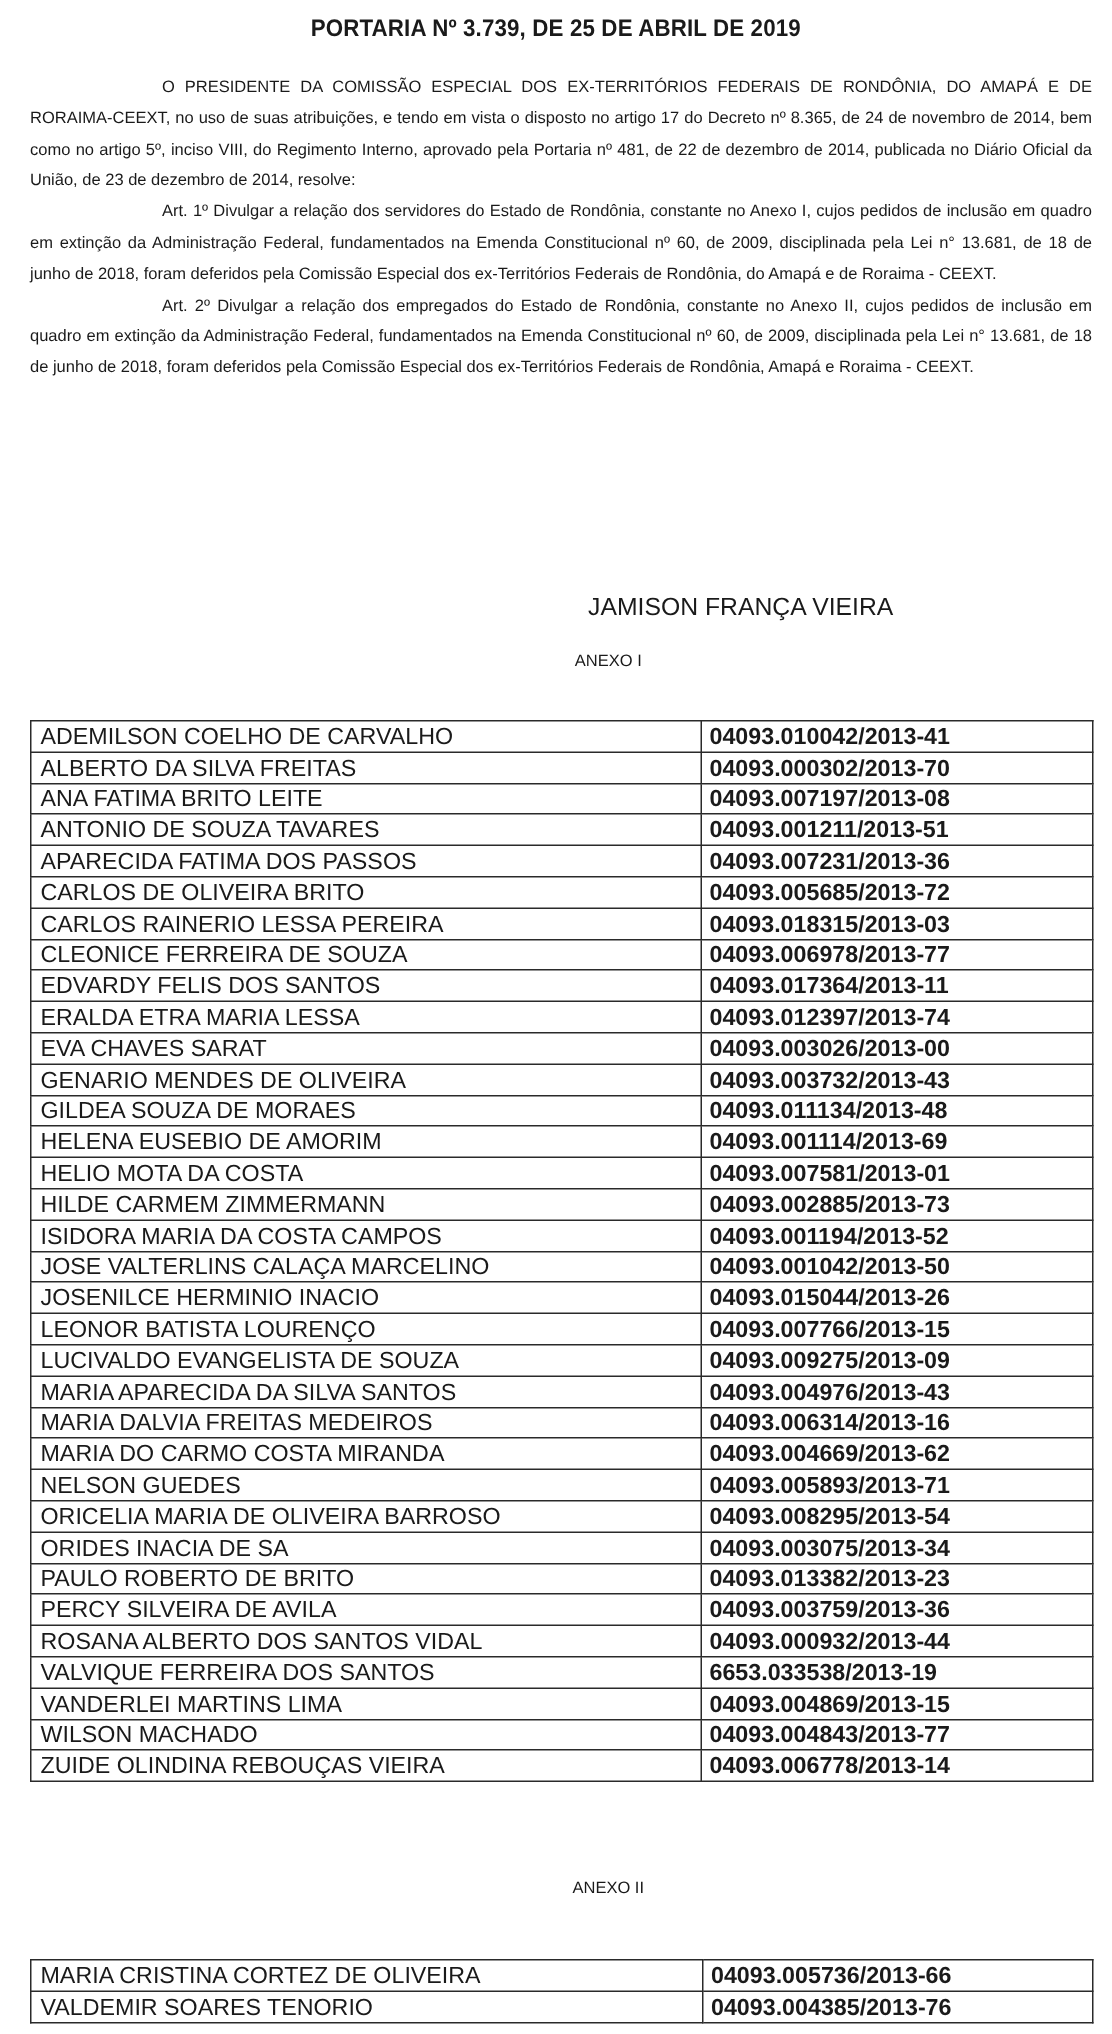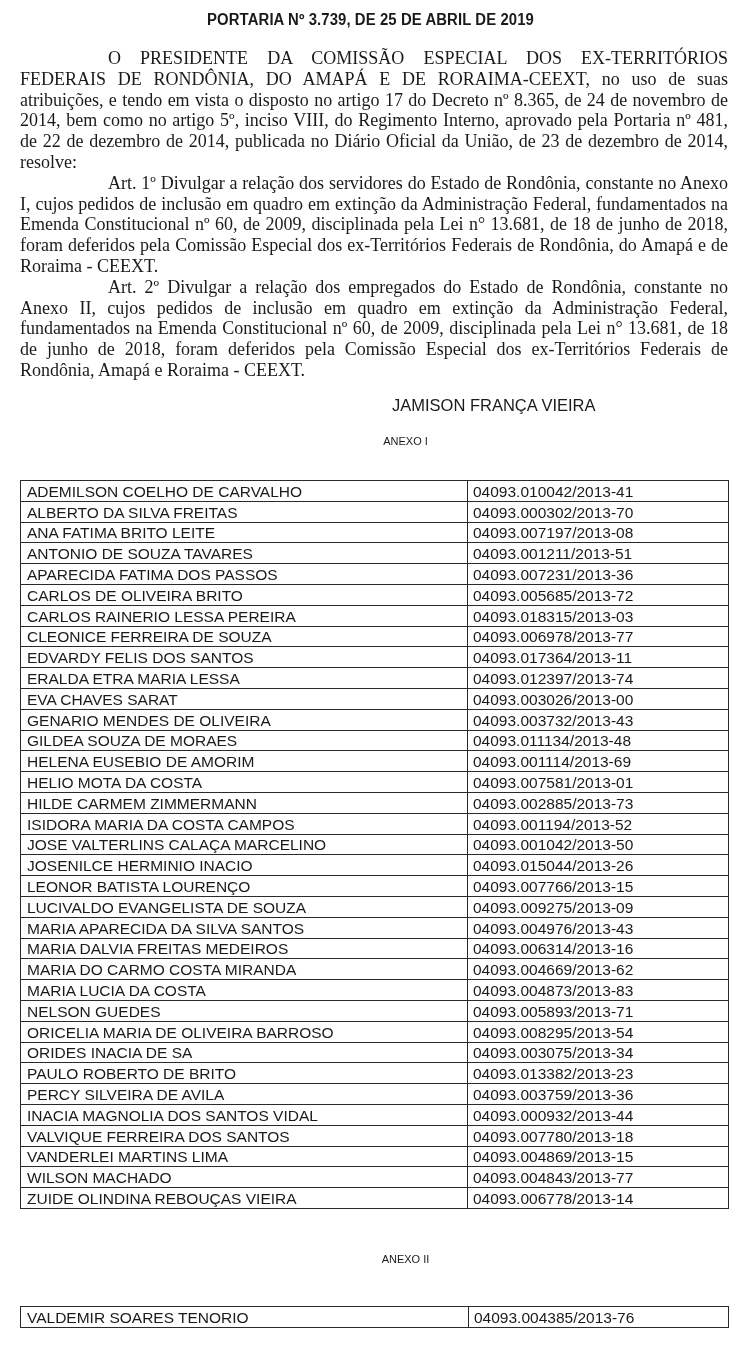--- a/index.html
+++ b/index.html
@@ -9,38 +9,38 @@
     color: #1a1a1a;
   }
   .page { position: absolute; left: 0; top: 0; width: 741px; height: 1299px; }
   .title {
     position: absolute; left: 0; top: 11px; width: 741px; text-align: center;
     font-weight: bold; font-size: 16px; letter-spacing: 0.1px;
     transform: scaleX(0.93); transform-origin: center;
   }
   .body-text {
     position: absolute; left: 20px; top: 48px; width: 708px;
-    font-size: 18px; line-height: 20.8px; text-align: justify; font-family: Liberation Serif, serif;
+    font-size: 11px; line-height: 20.8px; text-align: justify;
   }
   .body-text p { margin: 0; text-indent: 88px; text-align: justify; }
   .sig {
     position: absolute; left: 392px; top: 396px; font-size: 16.5px; white-space: nowrap;
   }
   .annex-title {
     position: absolute; left: 0; width: 741px; text-align: center; font-size: 11px; margin-left: 35px;
   }
   table.list {
     position: absolute; left: 20px; width: 708px; border-collapse: collapse;
     font-size: 15.5px; table-layout: fixed; padding-left: 16px;
   }
   table.list td {
     border: 1px solid #2a2a2a; padding: 0 0 0 6px; height: 19.8px; line-height: 19px;
     white-space: nowrap; overflow: hidden; vertical-align: bottom;
   }
-  table.list td.proc { padding-left: 5px; }
+  table.list td.proc { padding-left: 5px; font-weight: bold; }
   #table1 { top: 480px; }
   #table2 { top: 1306px; }
 </style>
 </head>
 <body>
 
 <div class="page">
   <div class="title">PORTARIA Nº 3.739, DE 25 DE ABRIL DE 2019</div>
 
   <div class="body-text">
@@ -149,50 +149,46 @@
         </tr>
         <tr>
           <td>MARIA DALVIA FREITAS MEDEIROS</td>
           <td class="proc">04093.006314/2013-16</td>
         </tr>
         <tr>
           <td>MARIA DO CARMO COSTA MIRANDA</td>
           <td class="proc">04093.004669/2013-62</td>
         </tr>
         <tr>
-          <td>MARIA LUCIA DA COSTA</td>
-          <td class="proc">04093.004873/2013-83</td>
-        </tr>
-        <tr>
           <td>NELSON GUEDES</td>
           <td class="proc">04093.005893/2013-71</td>
         </tr>
         <tr>
           <td>ORICELIA MARIA DE OLIVEIRA BARROSO</td>
           <td class="proc">04093.008295/2013-54</td>
         </tr>
         <tr>
           <td>ORIDES INACIA DE SA</td>
           <td class="proc">04093.003075/2013-34</td>
         </tr>
         <tr>
           <td>PAULO ROBERTO DE BRITO</td>
           <td class="proc">04093.013382/2013-23</td>
         </tr>
         <tr>
           <td>PERCY SILVEIRA DE AVILA</td>
           <td class="proc">04093.003759/2013-36</td>
         </tr>
         <tr>
-          <td>INACIA MAGNOLIA DOS SANTOS VIDAL</td>
+          <td>ROSANA ALBERTO DOS SANTOS VIDAL</td>
           <td class="proc">04093.000932/2013-44</td>
         </tr>
         <tr>
           <td>VALVIQUE FERREIRA DOS SANTOS</td>
-          <td class="proc">04093.007780/2013-18</td>
+          <td class="proc">6653.033538/2013-19</td>
         </tr>
         <tr>
           <td>VANDERLEI MARTINS LIMA</td>
           <td class="proc">04093.004869/2013-15</td>
         </tr>
         <tr>
           <td>WILSON MACHADO</td>
           <td class="proc">04093.004843/2013-77</td>
         </tr>
         <tr>
@@ -204,18 +200,22 @@
 
   <div class="annex-title" style="top:1253px;">ANEXO II</div>
 
   <table class="list" id="table2">
     <colgroup>
         <col style="width:448px">
         <col style="width:260px">
       </colgroup>
     <tbody id="tbody2">
         <tr>
+          <td>MARIA CRISTINA CORTEZ DE OLIVEIRA</td>
+          <td class="proc">04093.005736/2013-66</td>
+        </tr>
+        <tr>
           <td>VALDEMIR SOARES TENORIO</td>
           <td class="proc">04093.004385/2013-76</td>
         </tr>
       </tbody>
   </table>
 </div>
 
 </body></html>

